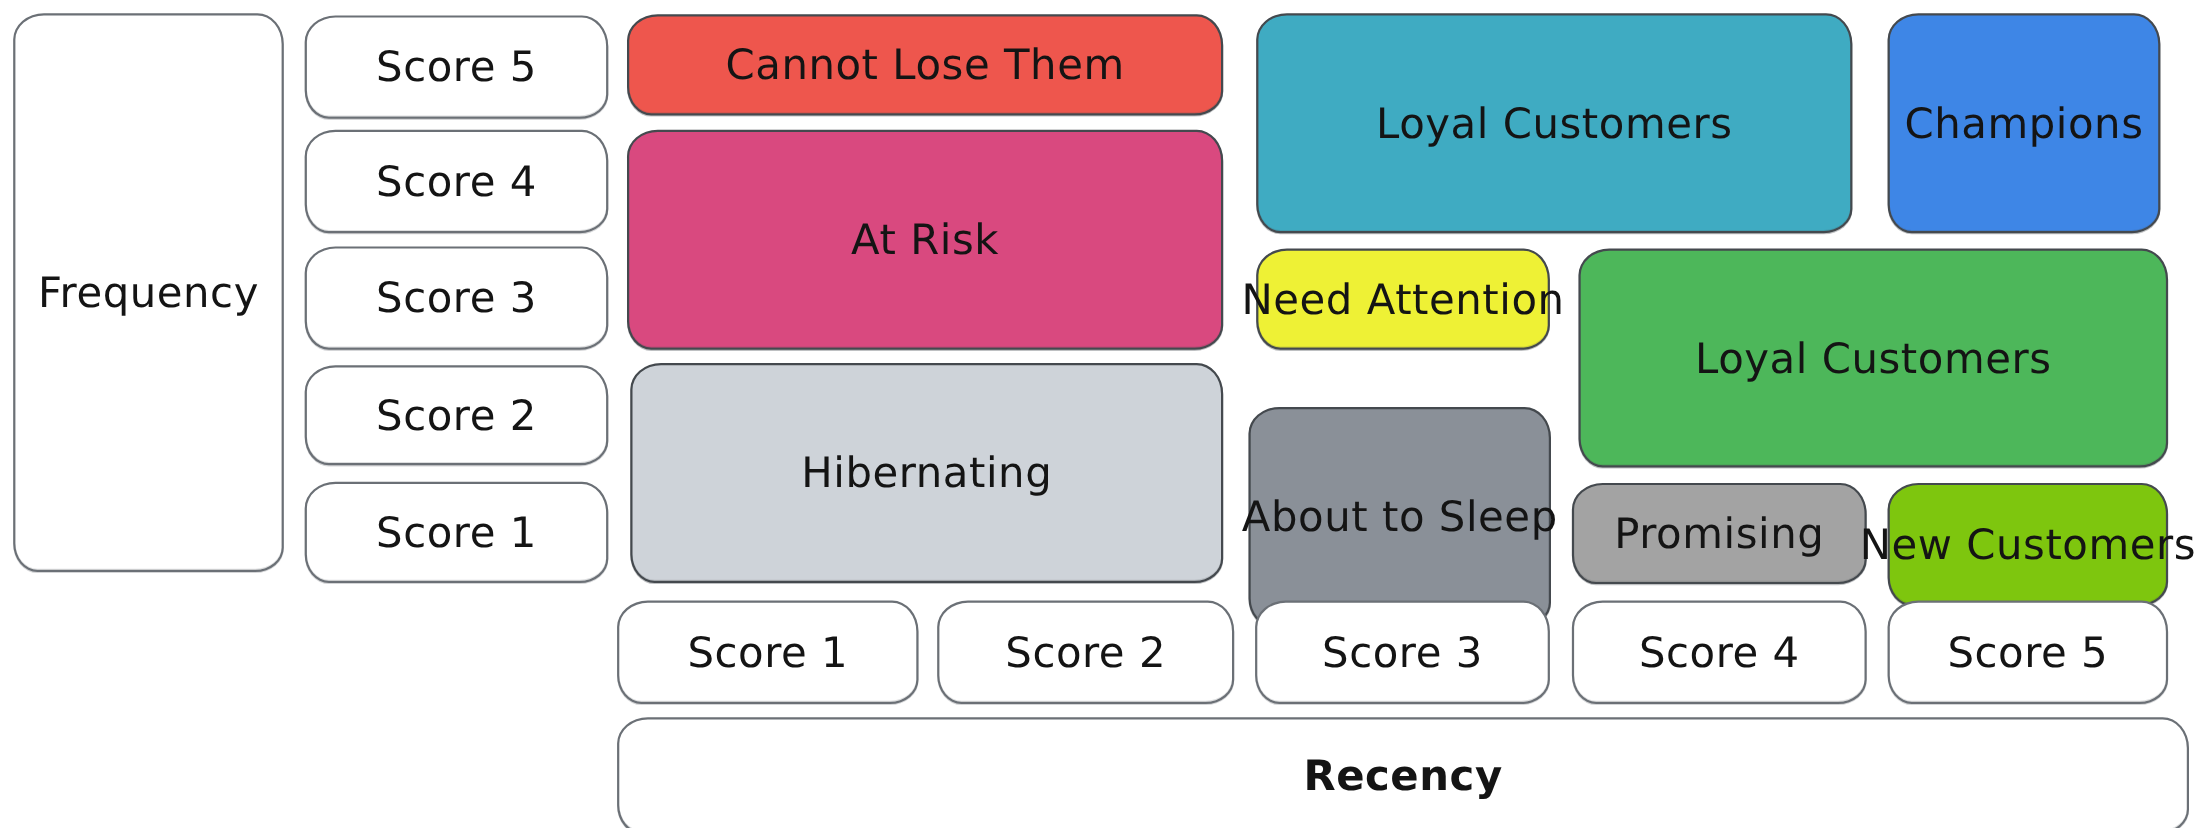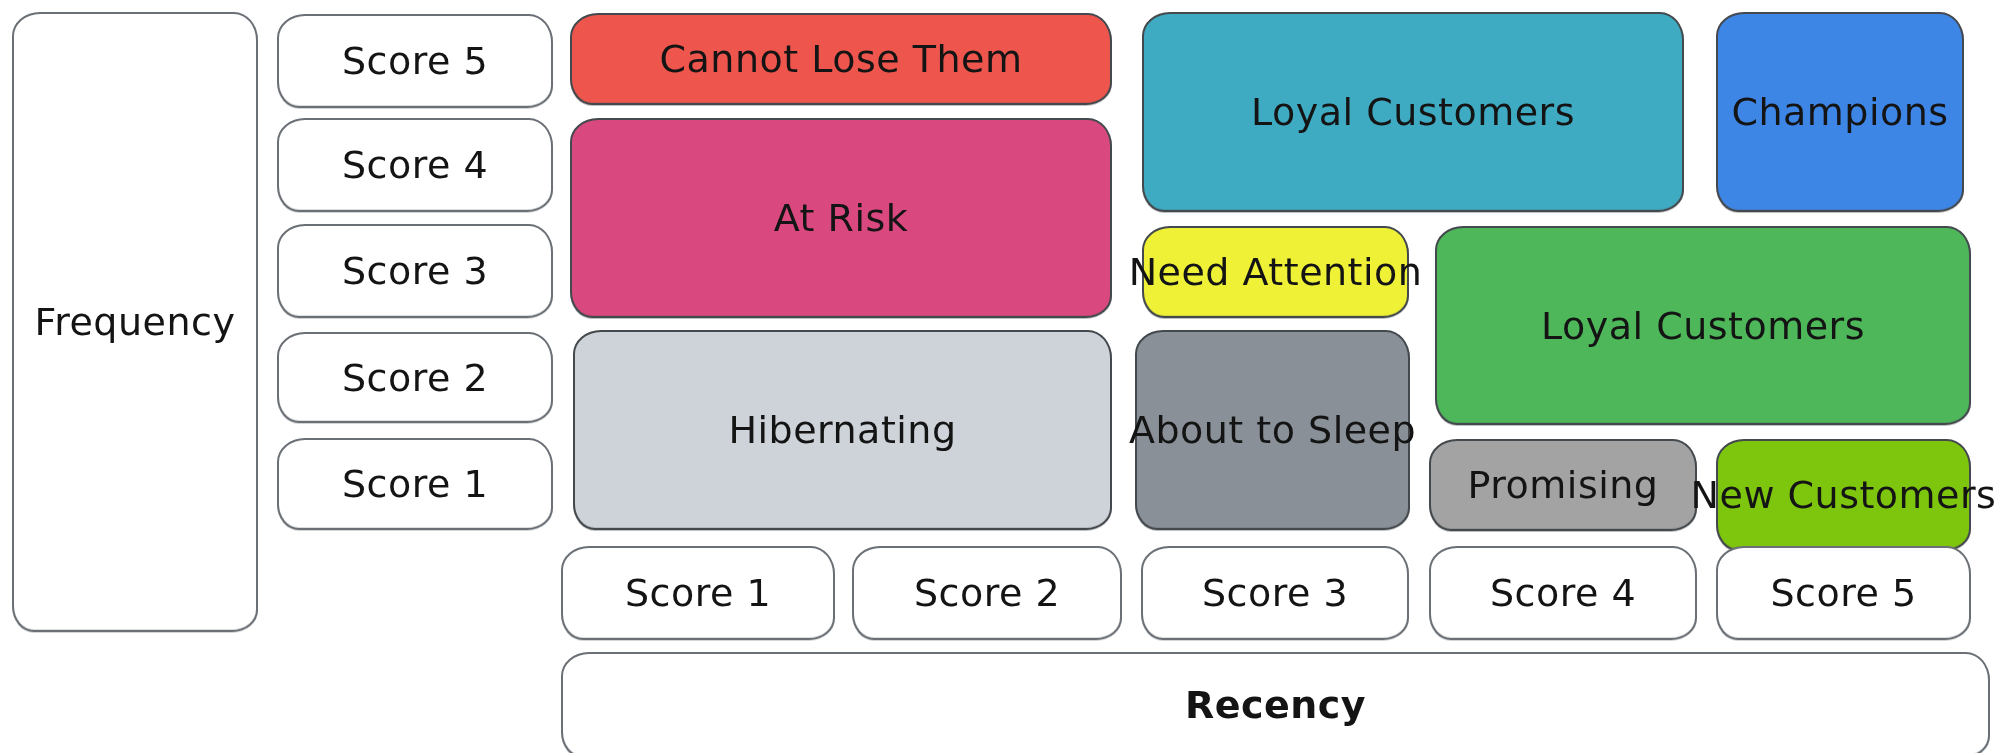--- a/index.html
+++ b/index.html
@@ -32,21 +32,21 @@
     box-shadow:0 1px 0 rgba(100,105,110,.28), inset 0 -1px 0 rgba(100,105,110,.22);
   }
   
   .seg{
     border:2px solid #44494e;
     border-radius:28px 24px 26px 22px / 24px 28px 22px 26px;
     box-shadow:0 1px 0 rgba(70,75,80,.35), inset 0 -1px 0 rgba(70,75,80,.18);
   }
 
   
-  .freq-axis    {left:12px;  top:12px;  width:246px; height:620px;text-align:right;}
+  .freq-axis    {left:12px;  top:12px;  width:246px; height:508px;text-align:right;}
   .fy5          {left:277px; top:14px;  width:276px; height:94px;}
   .fy4          {left:277px; top:118px; width:276px; height:94px;}
   .fy3          {left:277px; top:224px; width:276px; height:94px;}
   .fy2          {left:277px; top:332px; width:276px; height:91px;}
   .fy1          {left:277px; top:438px; width:276px; height:92px;}
 
   
   .cannot-lose  {left:570px;  top:13px;  width:542px; height:92px;}
   .at-risk      {left:570px;  top:118px; width:542px; height:200px;}
   .hibernating  {left:573px;  top:330px; width:539px; height:200px;align-items:center;}
@@ -104,21 +104,21 @@
   </div>
   <div class="box seg need-attn" style="background-color: rgb(238, 241, 53);">
     <span class="lbl">Need Attention</span>
   </div>
   <div class="box seg champions" style="background-color: rgb(62, 134, 230);">
     <span class="lbl">Champions</span>
   </div>
   <div class="box seg loyal-green" style="background-color: rgb(77, 183, 90);">
     <span class="lbl">Loyal Customers</span>
   </div>
-  <div class="box seg about-sleep" style="background-color: rgb(138, 144, 152);">
+  <div class="box seg about-sleep" style="background-color: rgb(138, 144, 152); margin-top: 40px;">
     <span class="lbl">About to Sleep</span>
   </div>
   <div class="box seg promising" style="background-color: #a3a3a3;">
     <span class="lbl">Promising</span>
   </div>
   <div class="box seg new-cust" style="background-color: rgb(126, 198, 14);">
     <span class="lbl">New Customers</span>
   </div>
 
   <div class="box plain rx1">

